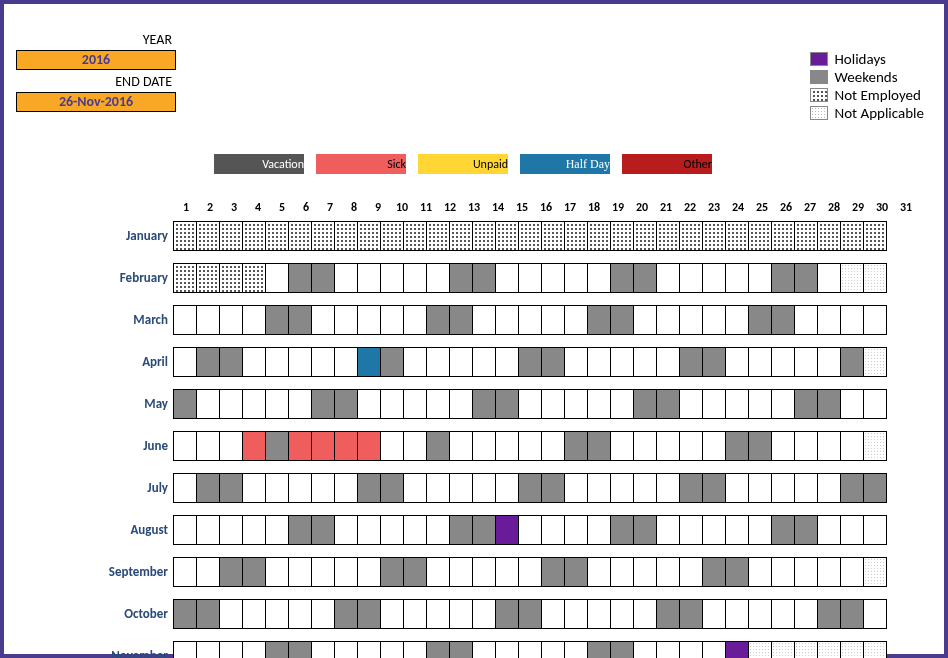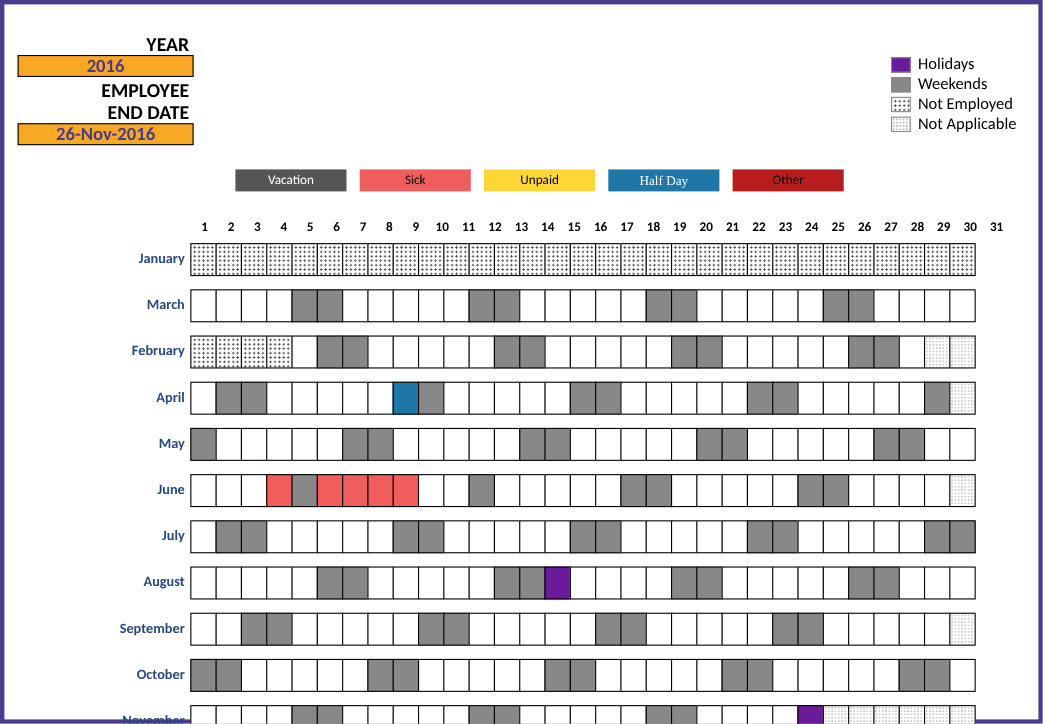--- a/index.html
+++ b/index.html
@@ -18,33 +18,33 @@
     padding: 8px 12px;
   }
   .top-left {
     position: absolute;
     left: 12px;
     top: 26px;
     width: 160px;
   }
   .top-left .lbl {
     text-align: right;
-    font-weight: bold;
-    font-size: 18px;
+    font-weight: normal;
+    font-size: 14px;
     padding-right: 4px;
     height: 20px;
     line-height: 20px;
   }
   .top-left .val {
     background: #f9a825;
     border: 1px solid #000;
     text-align: center;
     color: #4b3b8f;
     font-weight: bold;
-    font-size: 17px;
+    font-size: 14px;
     height: 20px;
     line-height: 18px;
     margin-bottom: 2px;
   }
   .legend2 {
     position: absolute;
     right: 20px;
     top: 46px;
     font-size: 15px;
   }
@@ -74,24 +74,24 @@
     background-size: 3px 3px;
   }
   .legend1 {
     position: absolute;
     left: 210px;
     top: 150px;
     display: flex;
     gap: 12px;
   }
   .legend1 .chip {
-    width: 101px;
+    width: 90px;
     height: 20px;
     line-height: 20px;
-    text-align: center;
+    text-align: right;
     color: #000;
     font-size: 12px;
   }
   .chip.vacation { background: #555; color:#fff;}
   .chip.sick { background: #ef5d5d; }
   .chip.unpaid { background: #ffd633; }
   .chip.halfday { background: #1f77a8; color:#fff;font-family:Liberation Serif, serif;}
   .chip.other { background: #b91c1c; }
 
   .grid-wrap {
@@ -152,21 +152,20 @@
   }
 </style>
 </head>
 <body>
 
 <div class="frame">
 
   <div class="top-left">
     <div class="lbl">YEAR</div>
     <div class="val">2016</div>
-    <div class="lbl">EMPLOYEE</div>
     <div class="lbl">END DATE</div>
     <div class="val">26-Nov-2016</div>
   </div>
 
   <div class="legend2">
     <div class="row">
         <span class="sw holidays"></span>
         <span>Holidays</span>
       </div>
     <div class="row">
@@ -256,20 +255,56 @@
             <div class="cell c-notempl"></div>
             <div class="cell c-notempl"></div>
             <div class="cell c-notempl"></div>
             <div class="cell c-notempl"></div>
             <div class="cell c-notempl"></div>
             <div class="cell c-notempl"></div>
             <div class="cell c-notempl"></div>
           </div>
         </div>
         <div class="month-row">
+          <div class="month-label">February</div>
+          <div class="cells">
+            <div class="cell c-notempl"></div>
+            <div class="cell c-notempl"></div>
+            <div class="cell c-notempl"></div>
+            <div class="cell c-notempl"></div>
+            <div class="cell"></div>
+            <div class="cell c-weekend"></div>
+            <div class="cell c-weekend"></div>
+            <div class="cell"></div>
+            <div class="cell"></div>
+            <div class="cell"></div>
+            <div class="cell"></div>
+            <div class="cell"></div>
+            <div class="cell c-weekend"></div>
+            <div class="cell c-weekend"></div>
+            <div class="cell"></div>
+            <div class="cell"></div>
+            <div class="cell"></div>
+            <div class="cell"></div>
+            <div class="cell"></div>
+            <div class="cell c-weekend"></div>
+            <div class="cell c-weekend"></div>
+            <div class="cell"></div>
+            <div class="cell"></div>
+            <div class="cell"></div>
+            <div class="cell"></div>
+            <div class="cell"></div>
+            <div class="cell c-weekend"></div>
+            <div class="cell c-weekend"></div>
+            <div class="cell"></div>
+            <div class="cell c-notappl"></div>
+            <div class="cell c-notappl"></div>
+          </div>
+        </div>
+        <div class="month-row">
           <div class="month-label">March</div>
           <div class="cells">
             <div class="cell"></div>
             <div class="cell"></div>
             <div class="cell"></div>
             <div class="cell"></div>
             <div class="cell c-weekend"></div>
             <div class="cell c-weekend"></div>
             <div class="cell"></div>
             <div class="cell"></div>
@@ -289,56 +324,20 @@
             <div class="cell"></div>
             <div class="cell"></div>
             <div class="cell"></div>
             <div class="cell"></div>
             <div class="cell c-weekend"></div>
             <div class="cell c-weekend"></div>
             <div class="cell"></div>
             <div class="cell"></div>
             <div class="cell"></div>
             <div class="cell"></div>
-          </div>
-        </div>
-        <div class="month-row">
-          <div class="month-label">February</div>
-          <div class="cells">
-            <div class="cell c-notempl"></div>
-            <div class="cell c-notempl"></div>
-            <div class="cell c-notempl"></div>
-            <div class="cell c-notempl"></div>
-            <div class="cell"></div>
-            <div class="cell c-weekend"></div>
-            <div class="cell c-weekend"></div>
-            <div class="cell"></div>
-            <div class="cell"></div>
-            <div class="cell"></div>
-            <div class="cell"></div>
-            <div class="cell"></div>
-            <div class="cell c-weekend"></div>
-            <div class="cell c-weekend"></div>
-            <div class="cell"></div>
-            <div class="cell"></div>
-            <div class="cell"></div>
-            <div class="cell"></div>
-            <div class="cell"></div>
-            <div class="cell c-weekend"></div>
-            <div class="cell c-weekend"></div>
-            <div class="cell"></div>
-            <div class="cell"></div>
-            <div class="cell"></div>
-            <div class="cell"></div>
-            <div class="cell"></div>
-            <div class="cell c-weekend"></div>
-            <div class="cell c-weekend"></div>
-            <div class="cell"></div>
-            <div class="cell c-notappl"></div>
-            <div class="cell c-notappl"></div>
           </div>
         </div>
         <div class="month-row">
           <div class="month-label">April</div>
           <div class="cells">
             <div class="cell"></div>
             <div class="cell c-weekend"></div>
             <div class="cell c-weekend"></div>
             <div class="cell"></div>
             <div class="cell"></div>

